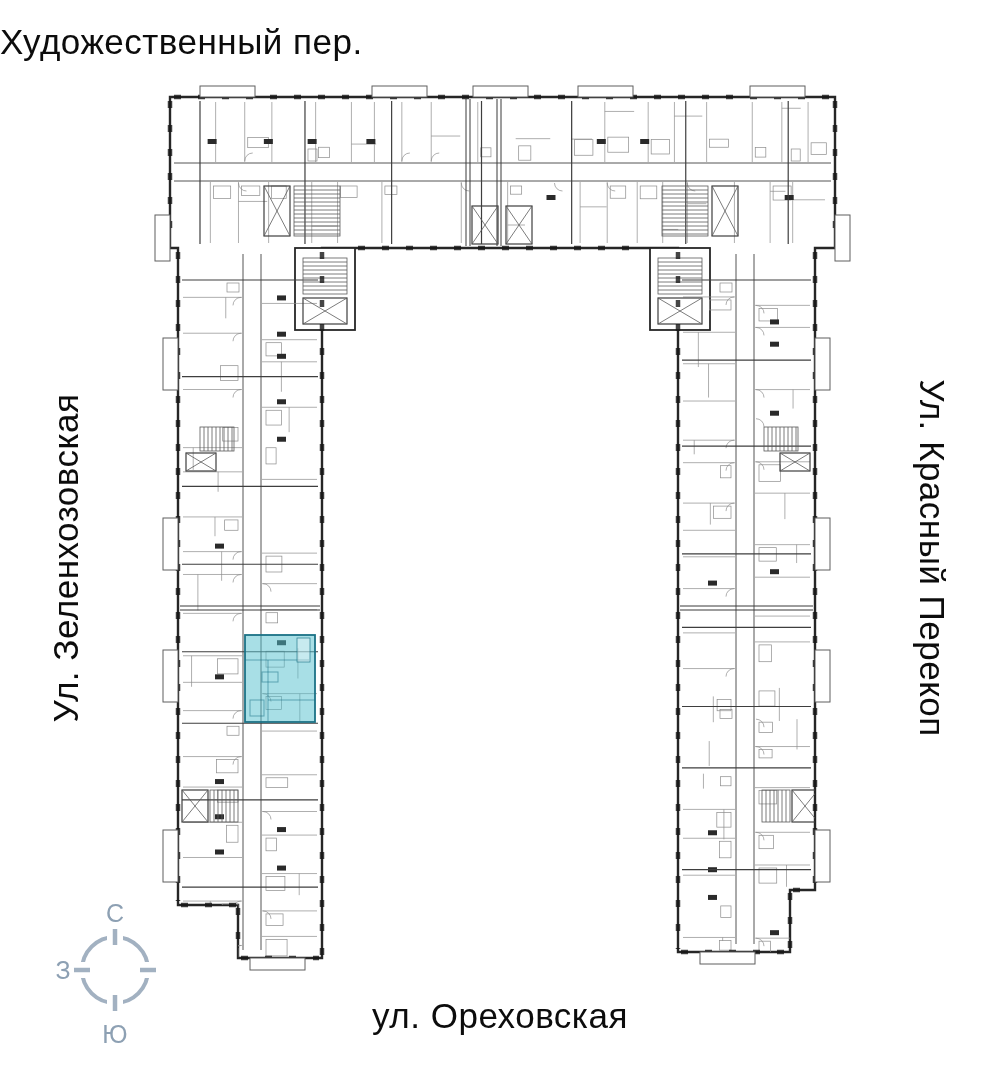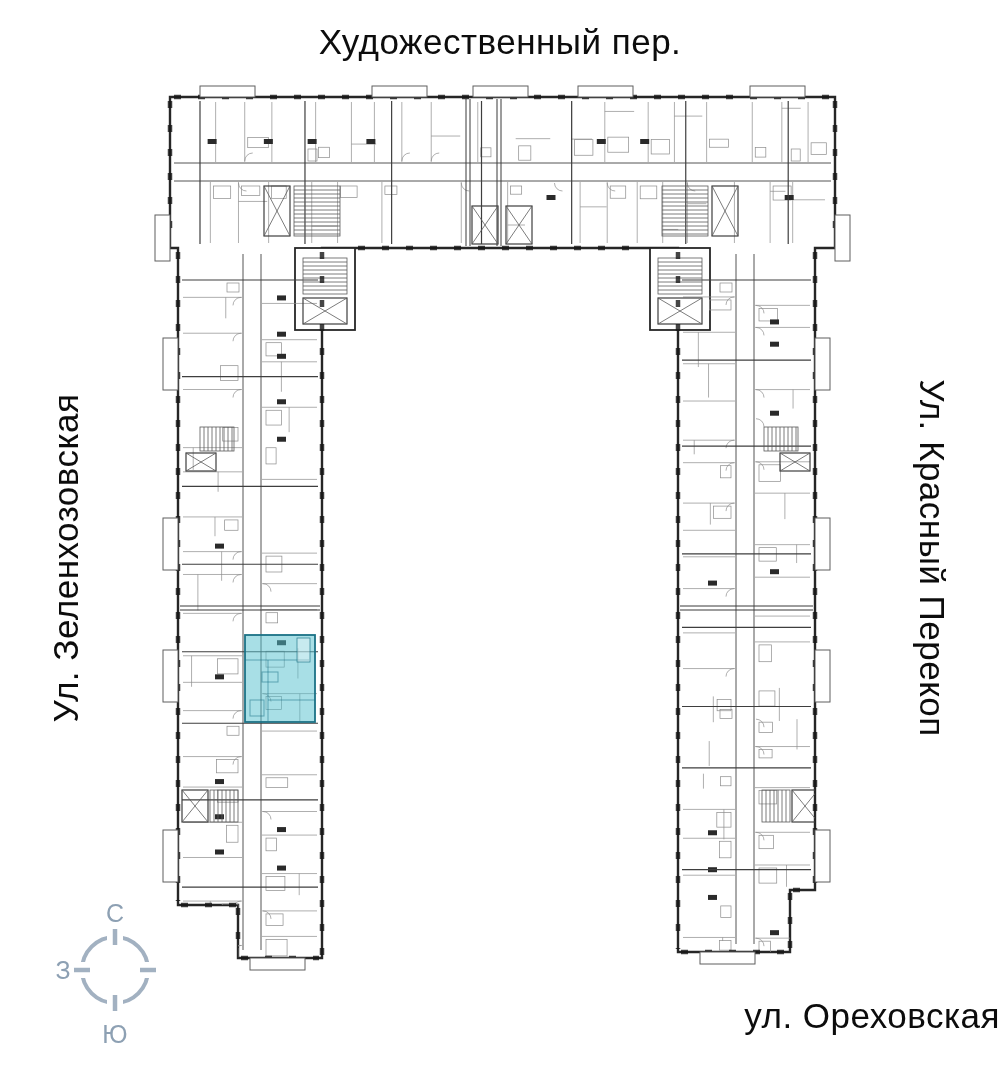--- a/index.html
+++ b/index.html
@@ -1,21 +1,21 @@
 <!DOCTYPE html>
 <html style="--wall: #262626; --detail: #8c8c8c; --hl-fill: rgba(82,191,205,0.5); --hl-stroke: #1b7286; --compass: #a2b1c1; --compass-label: #8da0b3;"><head>
 <meta charset="utf-8">
 <style>
   html,body{margin:0;padding:0;background:#fff;}
   body{width:1000px;height:1067px;position:relative;overflow:hidden;
        font-family:"Liberation Sans", sans-serif;}
   .plan-svg{position:absolute;left:0;top:0;}
   .street{position:absolute;color:#0c0c0c;font-size:35px;letter-spacing:.5px;white-space:nowrap;}
-  .street-top{left:0;right:0;top:22px;text-align:center;}
-  .street-bottom{left:0;right:0;top:996px;text-align:right;}
+  .street-top{left:0;right:0;top:22px;}
+  .street-bottom{left:0;right:0;top:996px;text-align:center;}
   .street-left{left:66px;top:558px;transform:translate(-50%,-50%) rotate(-90deg);}
   .street-right{left:932px;top:558px;transform:translate(-50%,-50%) rotate(90deg);}
 
   
   .outline{fill:#fff;stroke:var(--wall,#262626);stroke-width:2.4;}
   .lobby{fill:#fff;stroke:var(--wall,#262626);stroke-width:1.8;}
   .t{stroke:var(--detail,#8c8c8c);stroke-width:.7;fill:none;}
   .u{stroke:#3e3e3e;stroke-width:1.2;fill:none;}
   .cw{stroke:#555;stroke-width:1;fill:none;}
   .d{fill:#2a2a2a;stroke:none;}

